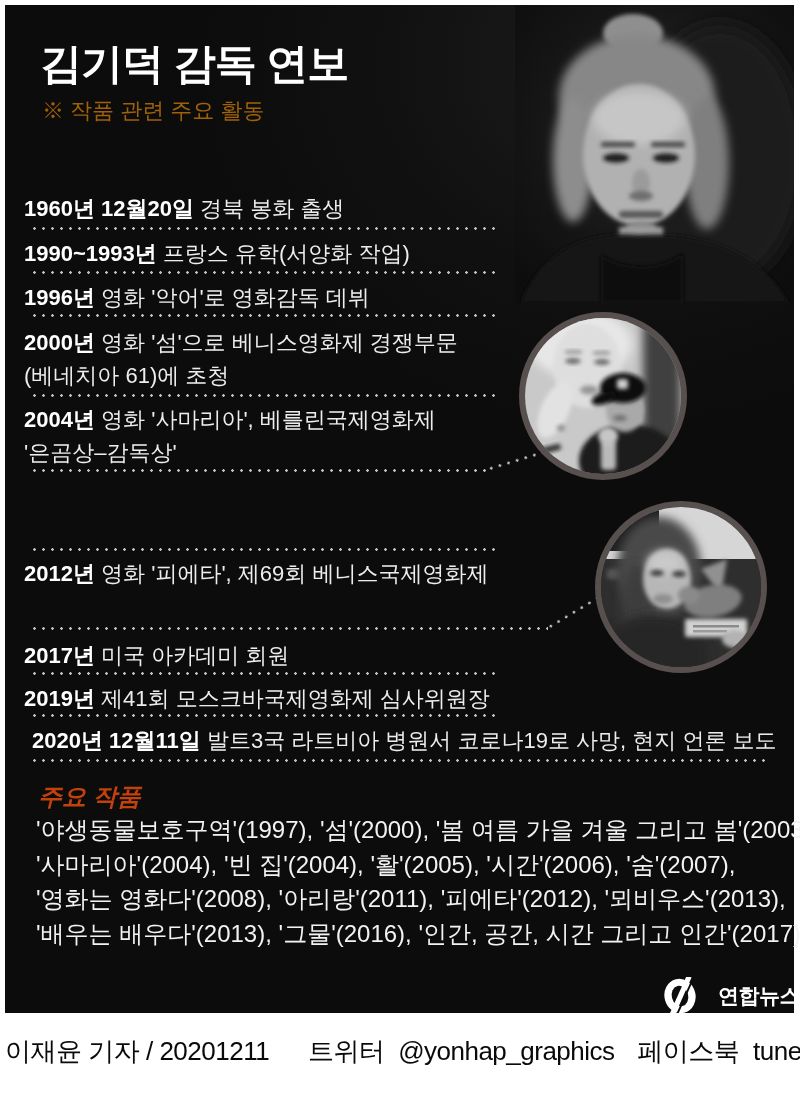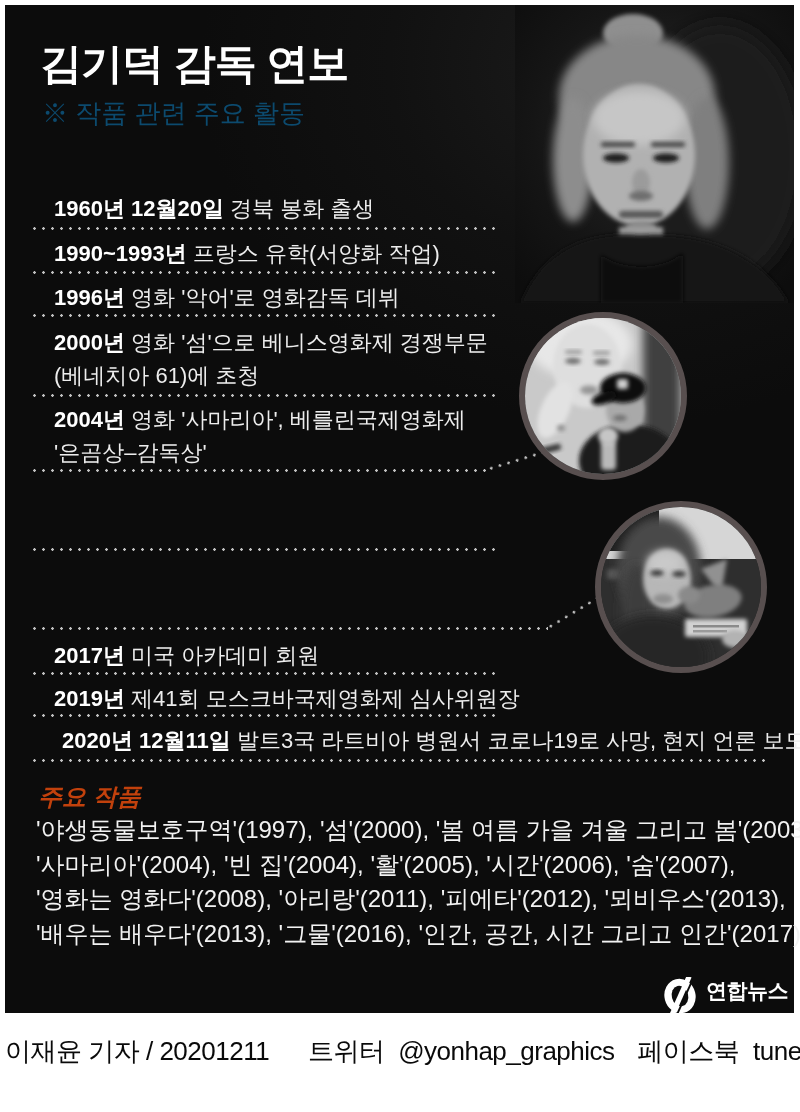--- a/index.html
+++ b/index.html
@@ -7,42 +7,42 @@
     position:relative;width:800px;height:1112px;overflow:hidden;
     background:#ffffff;font-family:"Liberation Sans",sans-serif;
   }
   .abs{position:absolute;}
   
   .panel{
     left:5px;top:5px;width:789px;height:1008px;
     background:radial-gradient(ellipse 420px 360px at 78% 6%, #1c1c1c 0%, #111111 55%, #0c0c0c 100%);
   }
   .title{left:40px;top:36px;font-size:42px;font-weight:800;color:#ffffff;letter-spacing:-1px;white-space:nowrap;}
-  .subtitle{left:42px;top:96px;font-size:26px;color:#0c4a6e;white-space:nowrap;}
-  .trow{left:54px;color:#ededed;}
+  .subtitle{left:42px;top:96px;font-size:22px;color:#a16207;white-space:nowrap;}
+  .trow{left:24px;color:#ededed;}
   .tline{font-size:22px;line-height:33px;white-space:nowrap;}
   .tdate{font-weight:800;color:#ffffff;}
   .ttext{font-weight:400;color:#ededed;}
   .dotline{
     position:absolute;height:3px;
     background-image:radial-gradient(circle,#c2c2c2 1.15px,rgba(0,0,0,0) 1.5px);
     background-size:9px 3px;background-repeat:repeat-x;
   }
   .leader{transform-origin:left center;}
   .works-heading{left:38px;top:781px;font-size:24px;font-weight:800;color:#c2410c;white-space:nowrap;font-style:italic;}
   #works-lines{left:36px;top:813px;}
   .wline{font-size:24px;line-height:34.6px;color:#f2f2f2;white-space:nowrap;font-weight:400;}
   .photo-ring{
     position:absolute;border-radius:50%;border:6px solid #584f4f;
     overflow:hidden;box-sizing:border-box;background:#2a2a2a;
   }
   #photo1{left:519px;top:312px;width:168px;height:168px;}
   #photo2{left:595px;top:501px;width:172px;height:172px;}
   .portrait{left:515px;top:5px;width:279px;height:298px;}
-  .logo{left:660px;top:977px;display:flex;align-items:flex-start;}
+  .logo{left:660px;top:977px;display:flex;align-items:center;gap:12px;}
   .logo-text{font-size:21px;font-weight:800;color:#ffffff;margin-left:6px;letter-spacing:-0.5px;white-space:nowrap;}
   .footer{left:0;top:1013px;width:800px;height:99px;background:#ffffff;}
   .footer-text{position:absolute;left:5px;top:21px;font-size:26px;color:#0a0a0a;letter-spacing:-0.5px;white-space:nowrap;font-weight:500;}
   .credit{margin-right:32px;}
   .flabel{margin-right:7px;}
   .fval{margin-right:16px;}
 </style>
 </head>
 <body>
 
@@ -111,20 +111,21 @@
     <div class="dotline" style="left: 30px; top: 394px; width: 465px;"></div>
     <div class="abs trow" style="top: 403px;">
       <div class="tline"><span class="tdate">2004년</span><span class="ttext">&nbsp;영화 '사마리아', 베를린국제영화제</span></div>
       <div class="tline ttext">'은곰상–감독상'</div>
     </div>
     <div class="dotline" style="left: 30px; top: 469px; width: 457px;"></div>
     <div class="abs trow" style="top: 479px;">
     </div>
     <div class="dotline" style="left: 30px; top: 548px; width: 467px;"></div>
     <div class="abs trow" style="top: 557px;">
+      <div class="tline"><span class="tdate">2012년</span><span class="ttext">&nbsp;영화 '피에타', 제69회 베니스국제영화제</span></div>
     </div>
     <div class="dotline" style="left: 30px; top: 627px; width: 518px;"></div>
     <div class="abs trow" style="top: 639px;">
       <div class="tline"><span class="tdate">2017년</span><span class="ttext">&nbsp;미국 아카데미 회원</span></div>
     </div>
     <div class="dotline" style="left: 30px; top: 672px; width: 468px;"></div>
     <div class="abs trow" style="top: 682px;">
       <div class="tline"><span class="tdate">2019년</span><span class="ttext">&nbsp;제41회 모스크바국제영화제 심사위원장</span></div>
     </div>
     <div class="dotline" style="left: 30px; top: 714px; width: 468px;"></div>

